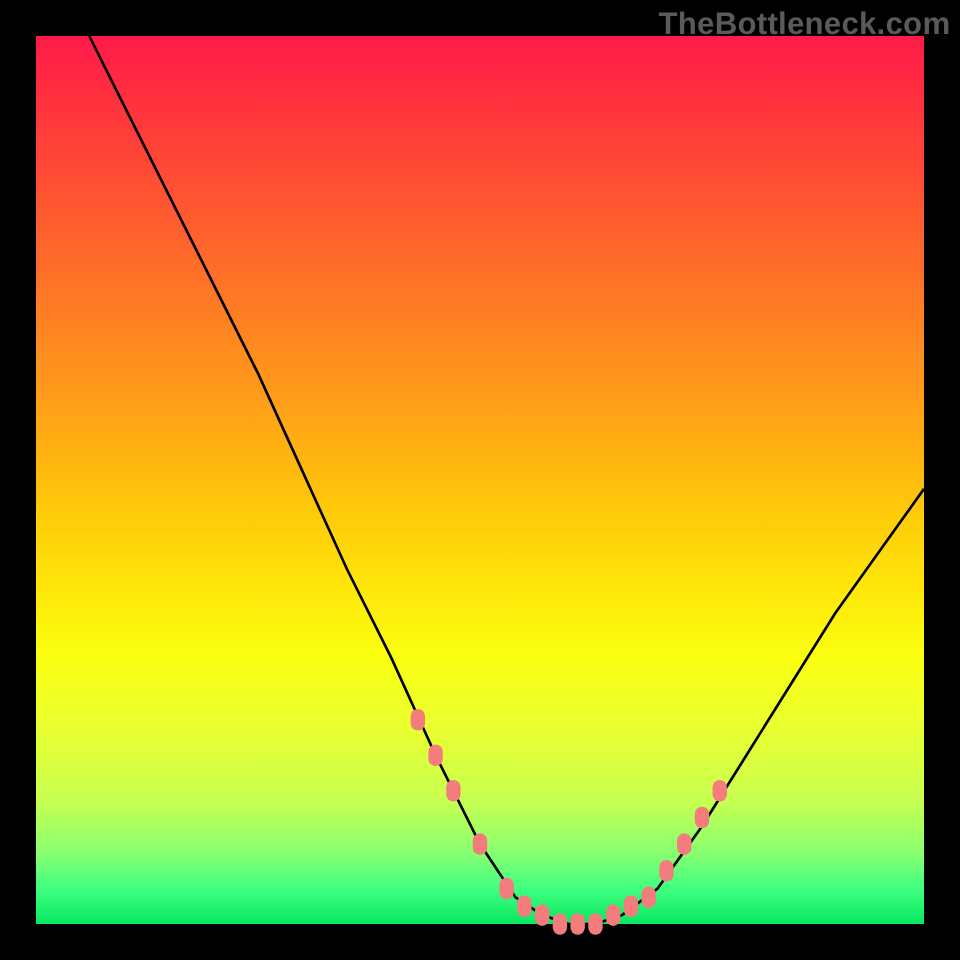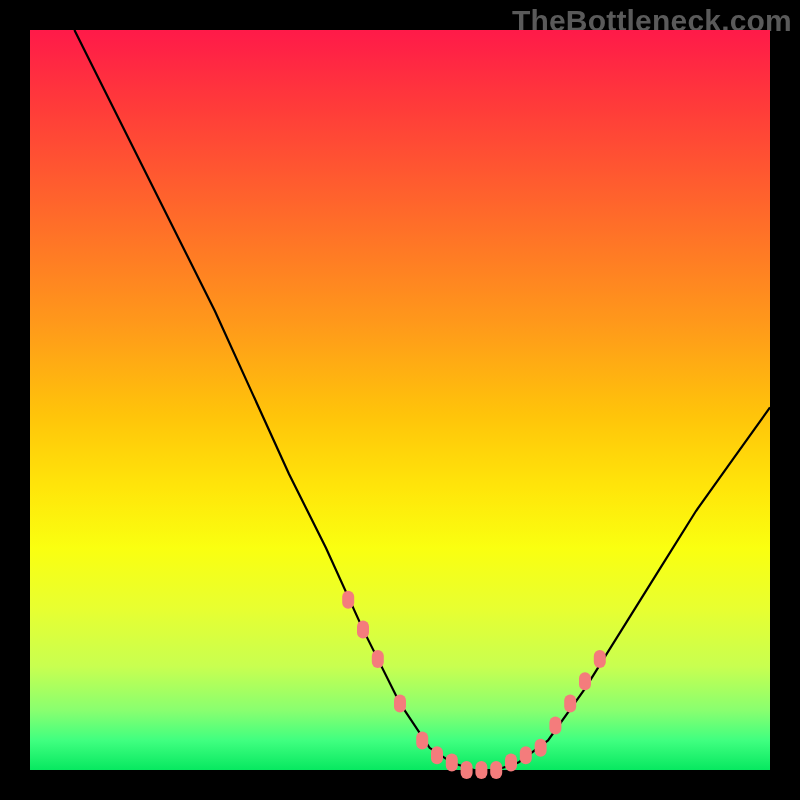--- a/index.html
+++ b/index.html
@@ -39,21 +39,21 @@
       #88ff70 92%,
       #40ff80 96%,
       #07e860 100%
     );
   }
   .watermark {
     position: absolute;
     top: 4px;
     right: 8px;
     color: #5a5a5a;
-    font-size: 30px;
+    font-size: 26px;
     font-weight: 600;
     letter-spacing: 0.2px;
     user-select: none;
   }
   svg.curve {
     position: absolute;
     left: 0;
     top: 0;
     width: 740px;
     height: 740px;

